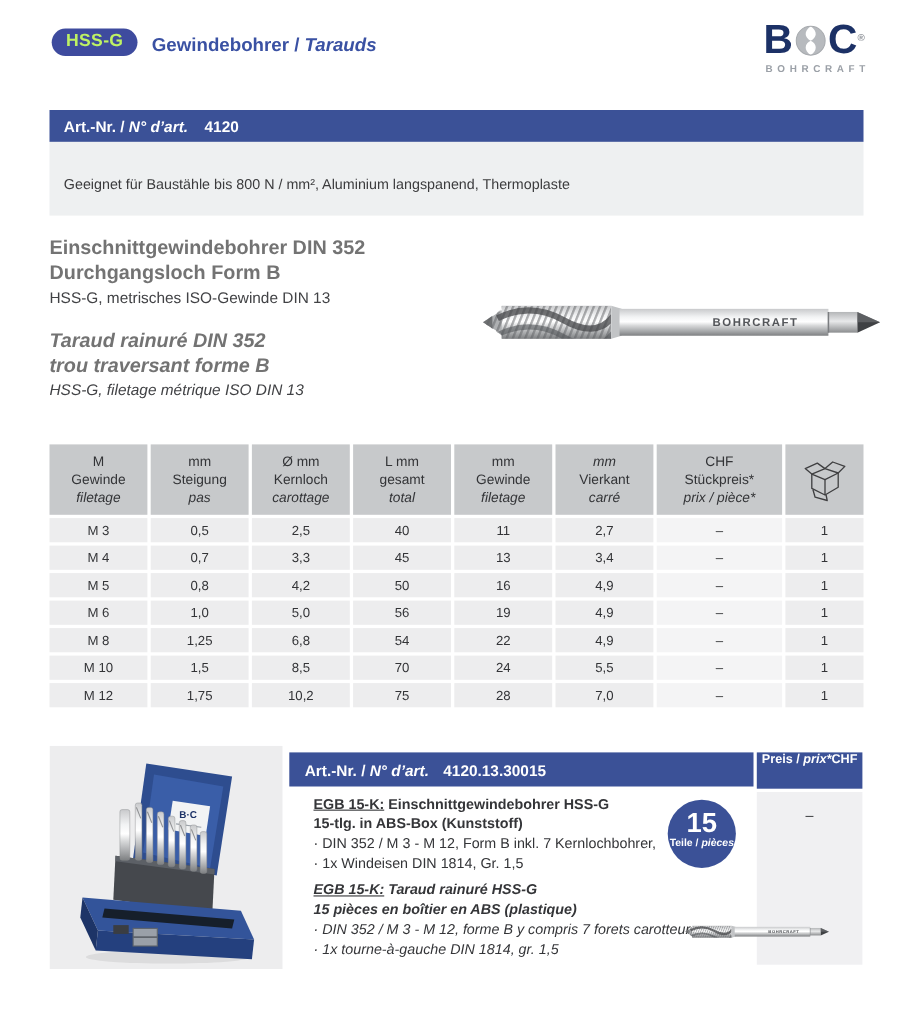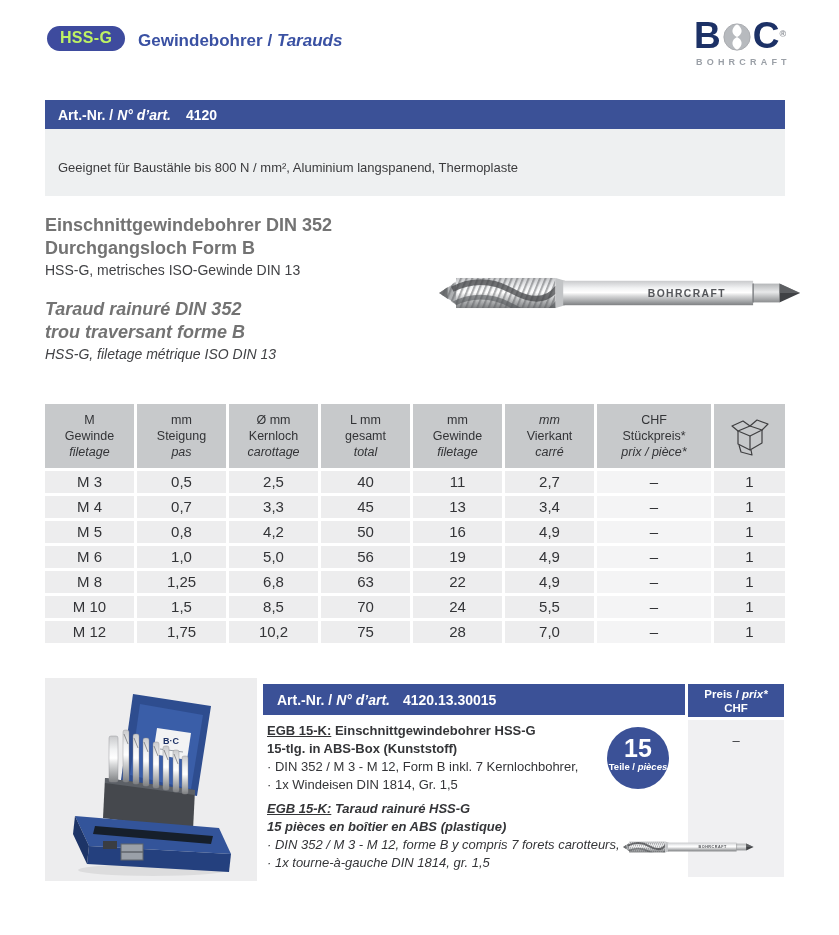--- a/index.html
+++ b/index.html
@@ -34,34 +34,34 @@
 
   
   .tap-main{position:absolute;left:423px;top:246px;width:397px;height:94px;}
 
   
   .spec-table{position:absolute;left:45px;top:404px;width:740px;display:grid;
               grid-template-columns:89px 89px 89px 89px 89px 89px 114px 71px;gap:3px;}
   .th{background:#c7c9cb;height:64px;display:flex;flex-direction:column;justify-content:center;
       text-align:center;font-size:12.5px;line-height:16px;color:#333437;}
   .th.pkg{align-items:center;}
-  .td{background:#ededee;height:22px;line-height:22px;text-align:center;font-size:15px;color:#333437;}
+  .td{background:#ededee;height:22px;line-height:22px;text-align:center;font-size:12px;color:#333437;}
   .td.price{background:#f4f4f5;}
 
   
   .photo-box{position:absolute;left:45px;top:678px;width:212px;height:203px;}
   .set-bar{position:absolute;left:263px;top:684px;width:422px;height:31px;background:#3b5197;color:#fff;
            display:flex;align-items:center;padding-left:14px;box-sizing:border-box;font-size:14px;font-weight:bold;}
   .set-bar .num{margin-left:13px;}
   .price-head{position:absolute;left:688px;top:684px;width:96px;height:33px;background:#3b5197;color:#fff;
-              display:flex;flex-direction:column;justify-content:center;text-align:center;
+              display:flex;flex-direction:row;justify-content:center;text-align:center;
               font-size:11.5px;font-weight:bold;line-height:14px;}
   .price-col{position:absolute;left:688px;top:720px;width:96px;height:157px;background:#f0f0f2;}
   .price-value{text-align:center;padding-top:13px;font-size:13px;color:#333437;}
-  .desc{position:absolute;left:267px;width:340px;font-size:13px;line-height:18px;color:#343538;}
+  .desc{position:absolute;left:285px;width:340px;font-size:13px;line-height:18px;color:#343538;}
   .desc-de{top:722px;}
   .desc-fr{top:800px;font-style:italic;}
   .code{font-weight:bold;text-decoration:underline;}
   .bullet-line{white-space:nowrap;}
   .count-badge{position:absolute;left:607px;top:727px;width:62px;height:62px;border-radius:50%;
                background:#3b5197;color:#fff;text-align:center;box-sizing:border-box;padding-top:8px;}
   .count-badge .num{font-size:25px;font-weight:bold;line-height:26px;}
   .count-badge .lbl{font-size:9.5px;font-weight:bold;line-height:11px;}
   .tap-small{position:absolute;left:600px;top:830px;width:178px;height:34px;z-index:3;}
 </style>
@@ -235,21 +235,21 @@
       <div class="td">1,0</div>
       <div class="td">5,0</div>
       <div class="td">56</div>
       <div class="td">19</div>
       <div class="td">4,9</div>
       <div class="td price">–</div>
       <div class="td">1</div>
       <div class="td">M 8</div>
       <div class="td">1,25</div>
       <div class="td">6,8</div>
-      <div class="td">63</div>
+      <div class="td">54</div>
       <div class="td">22</div>
       <div class="td">4,9</div>
       <div class="td price">–</div>
       <div class="td">1</div>
       <div class="td">M 10</div>
       <div class="td">1,5</div>
       <div class="td">8,5</div>
       <div class="td">70</div>
       <div class="td">24</div>
       <div class="td">5,5</div>

